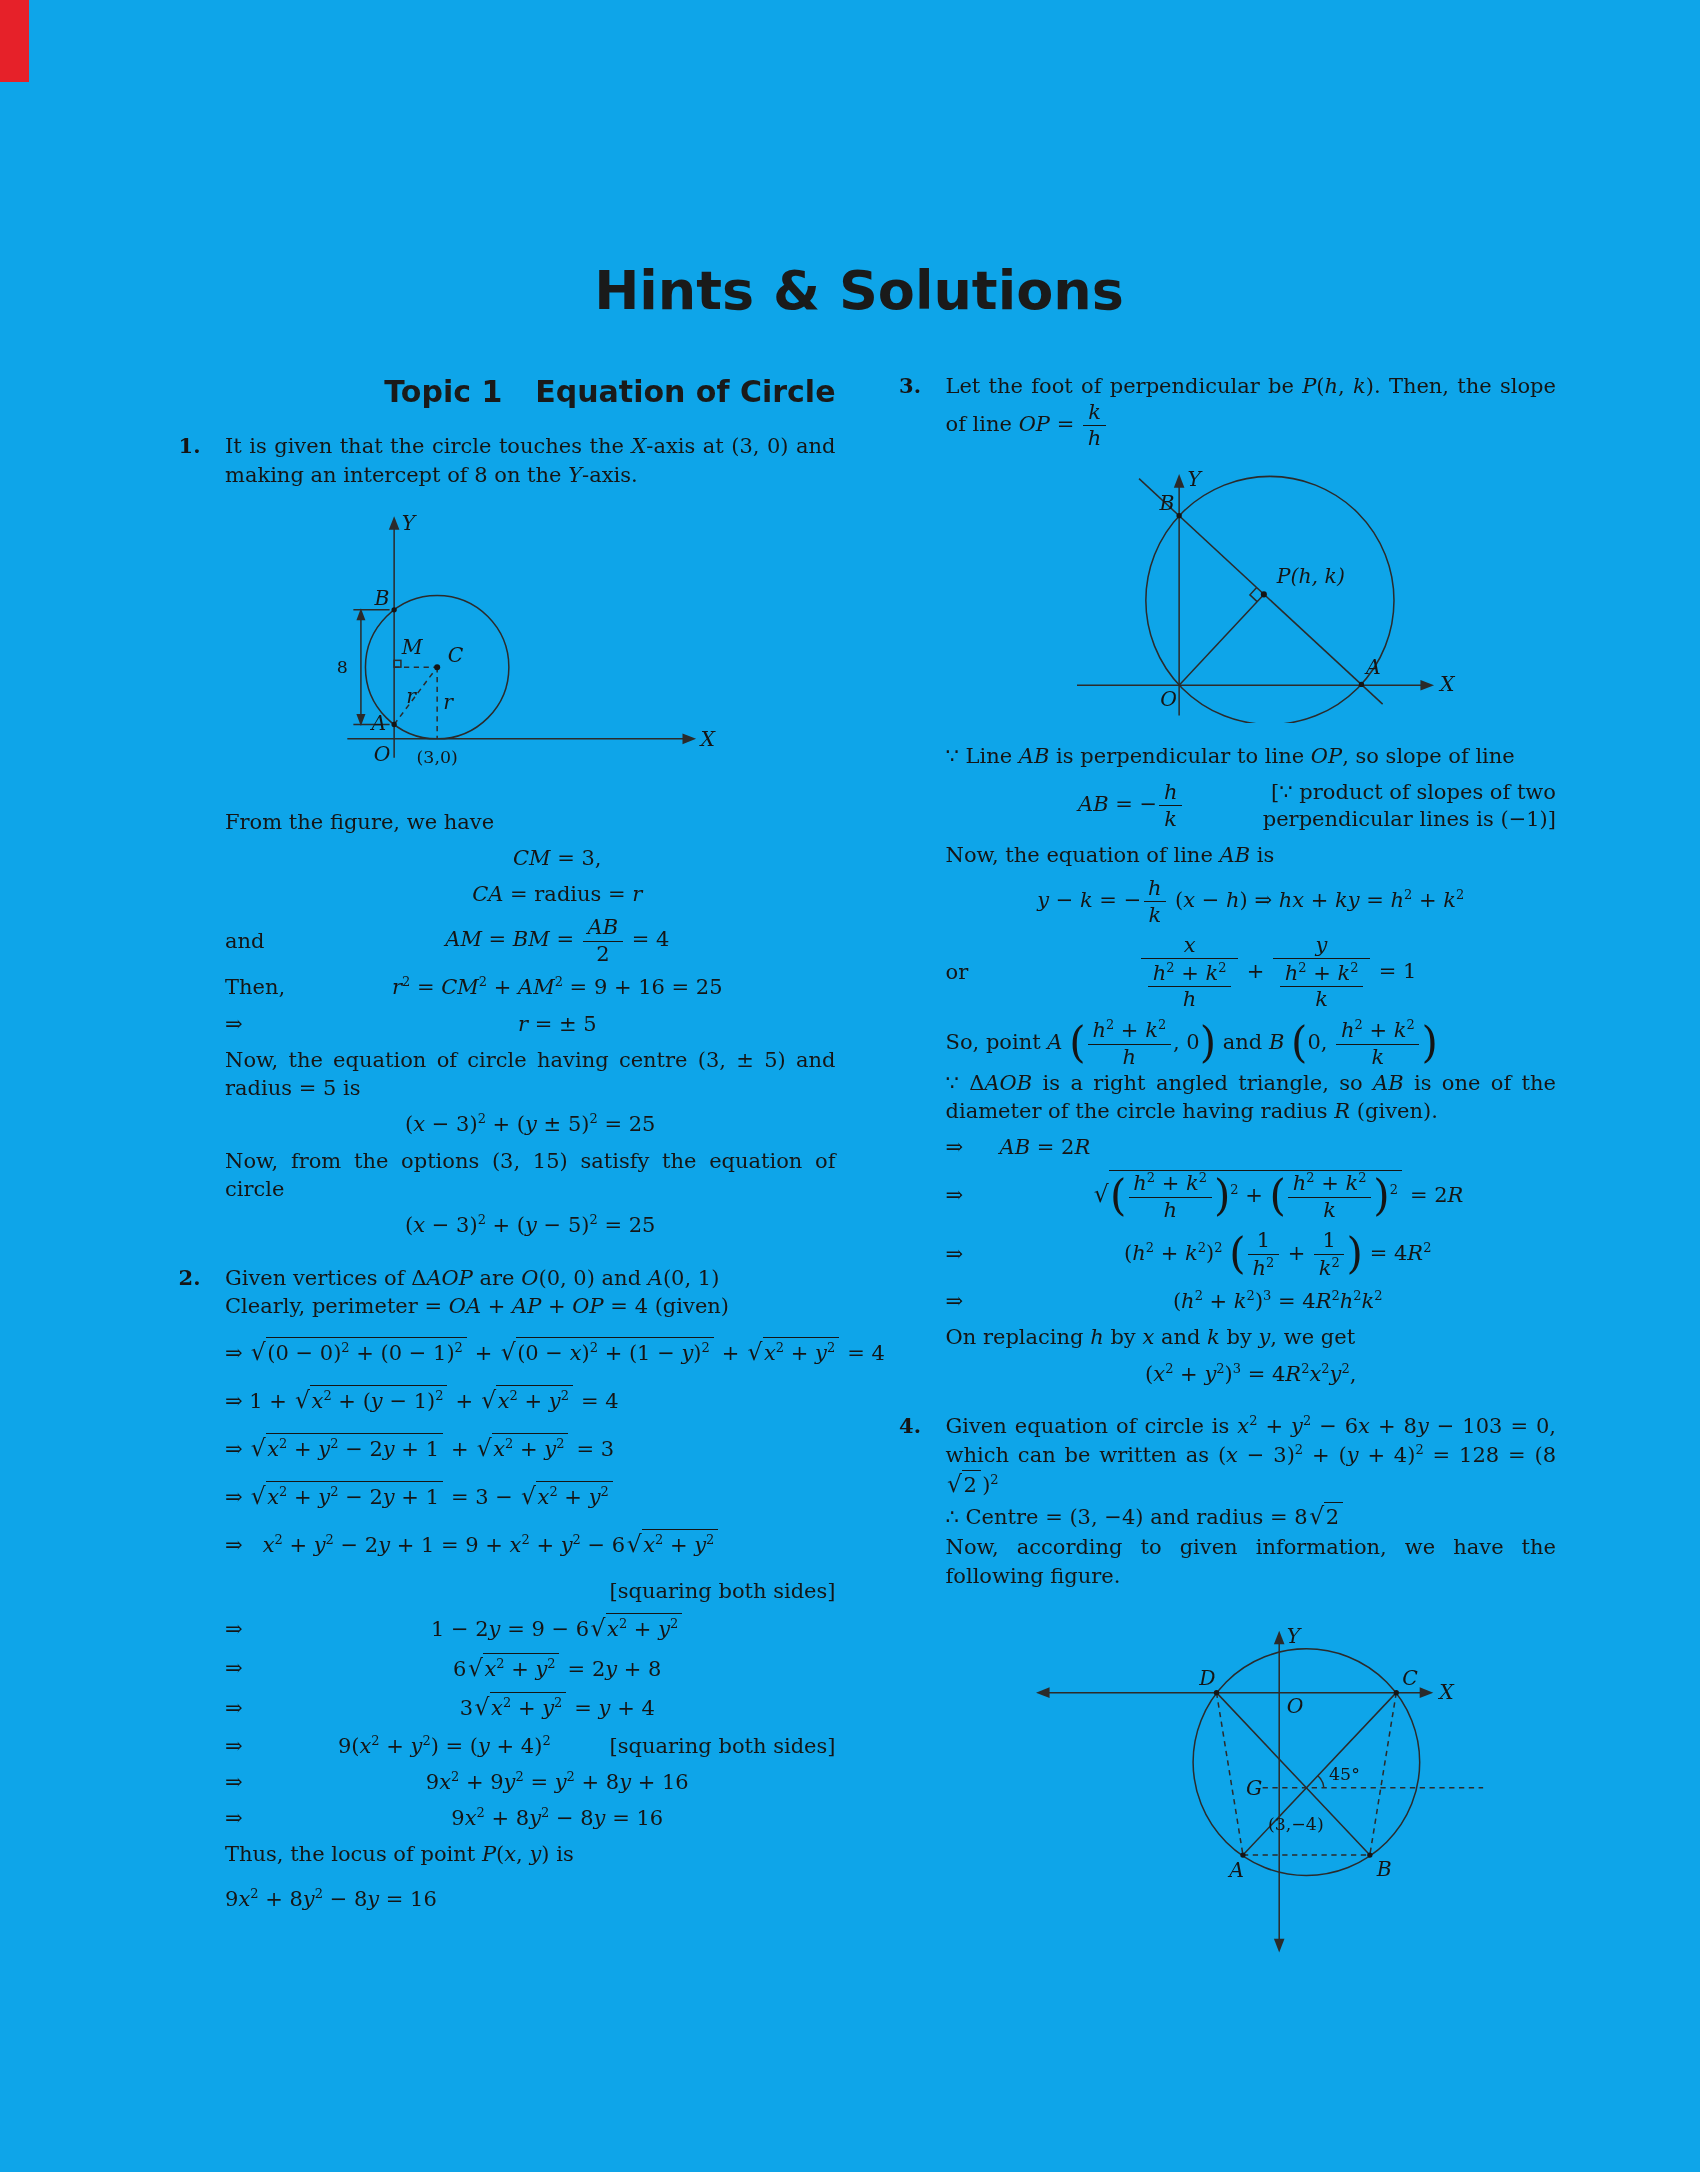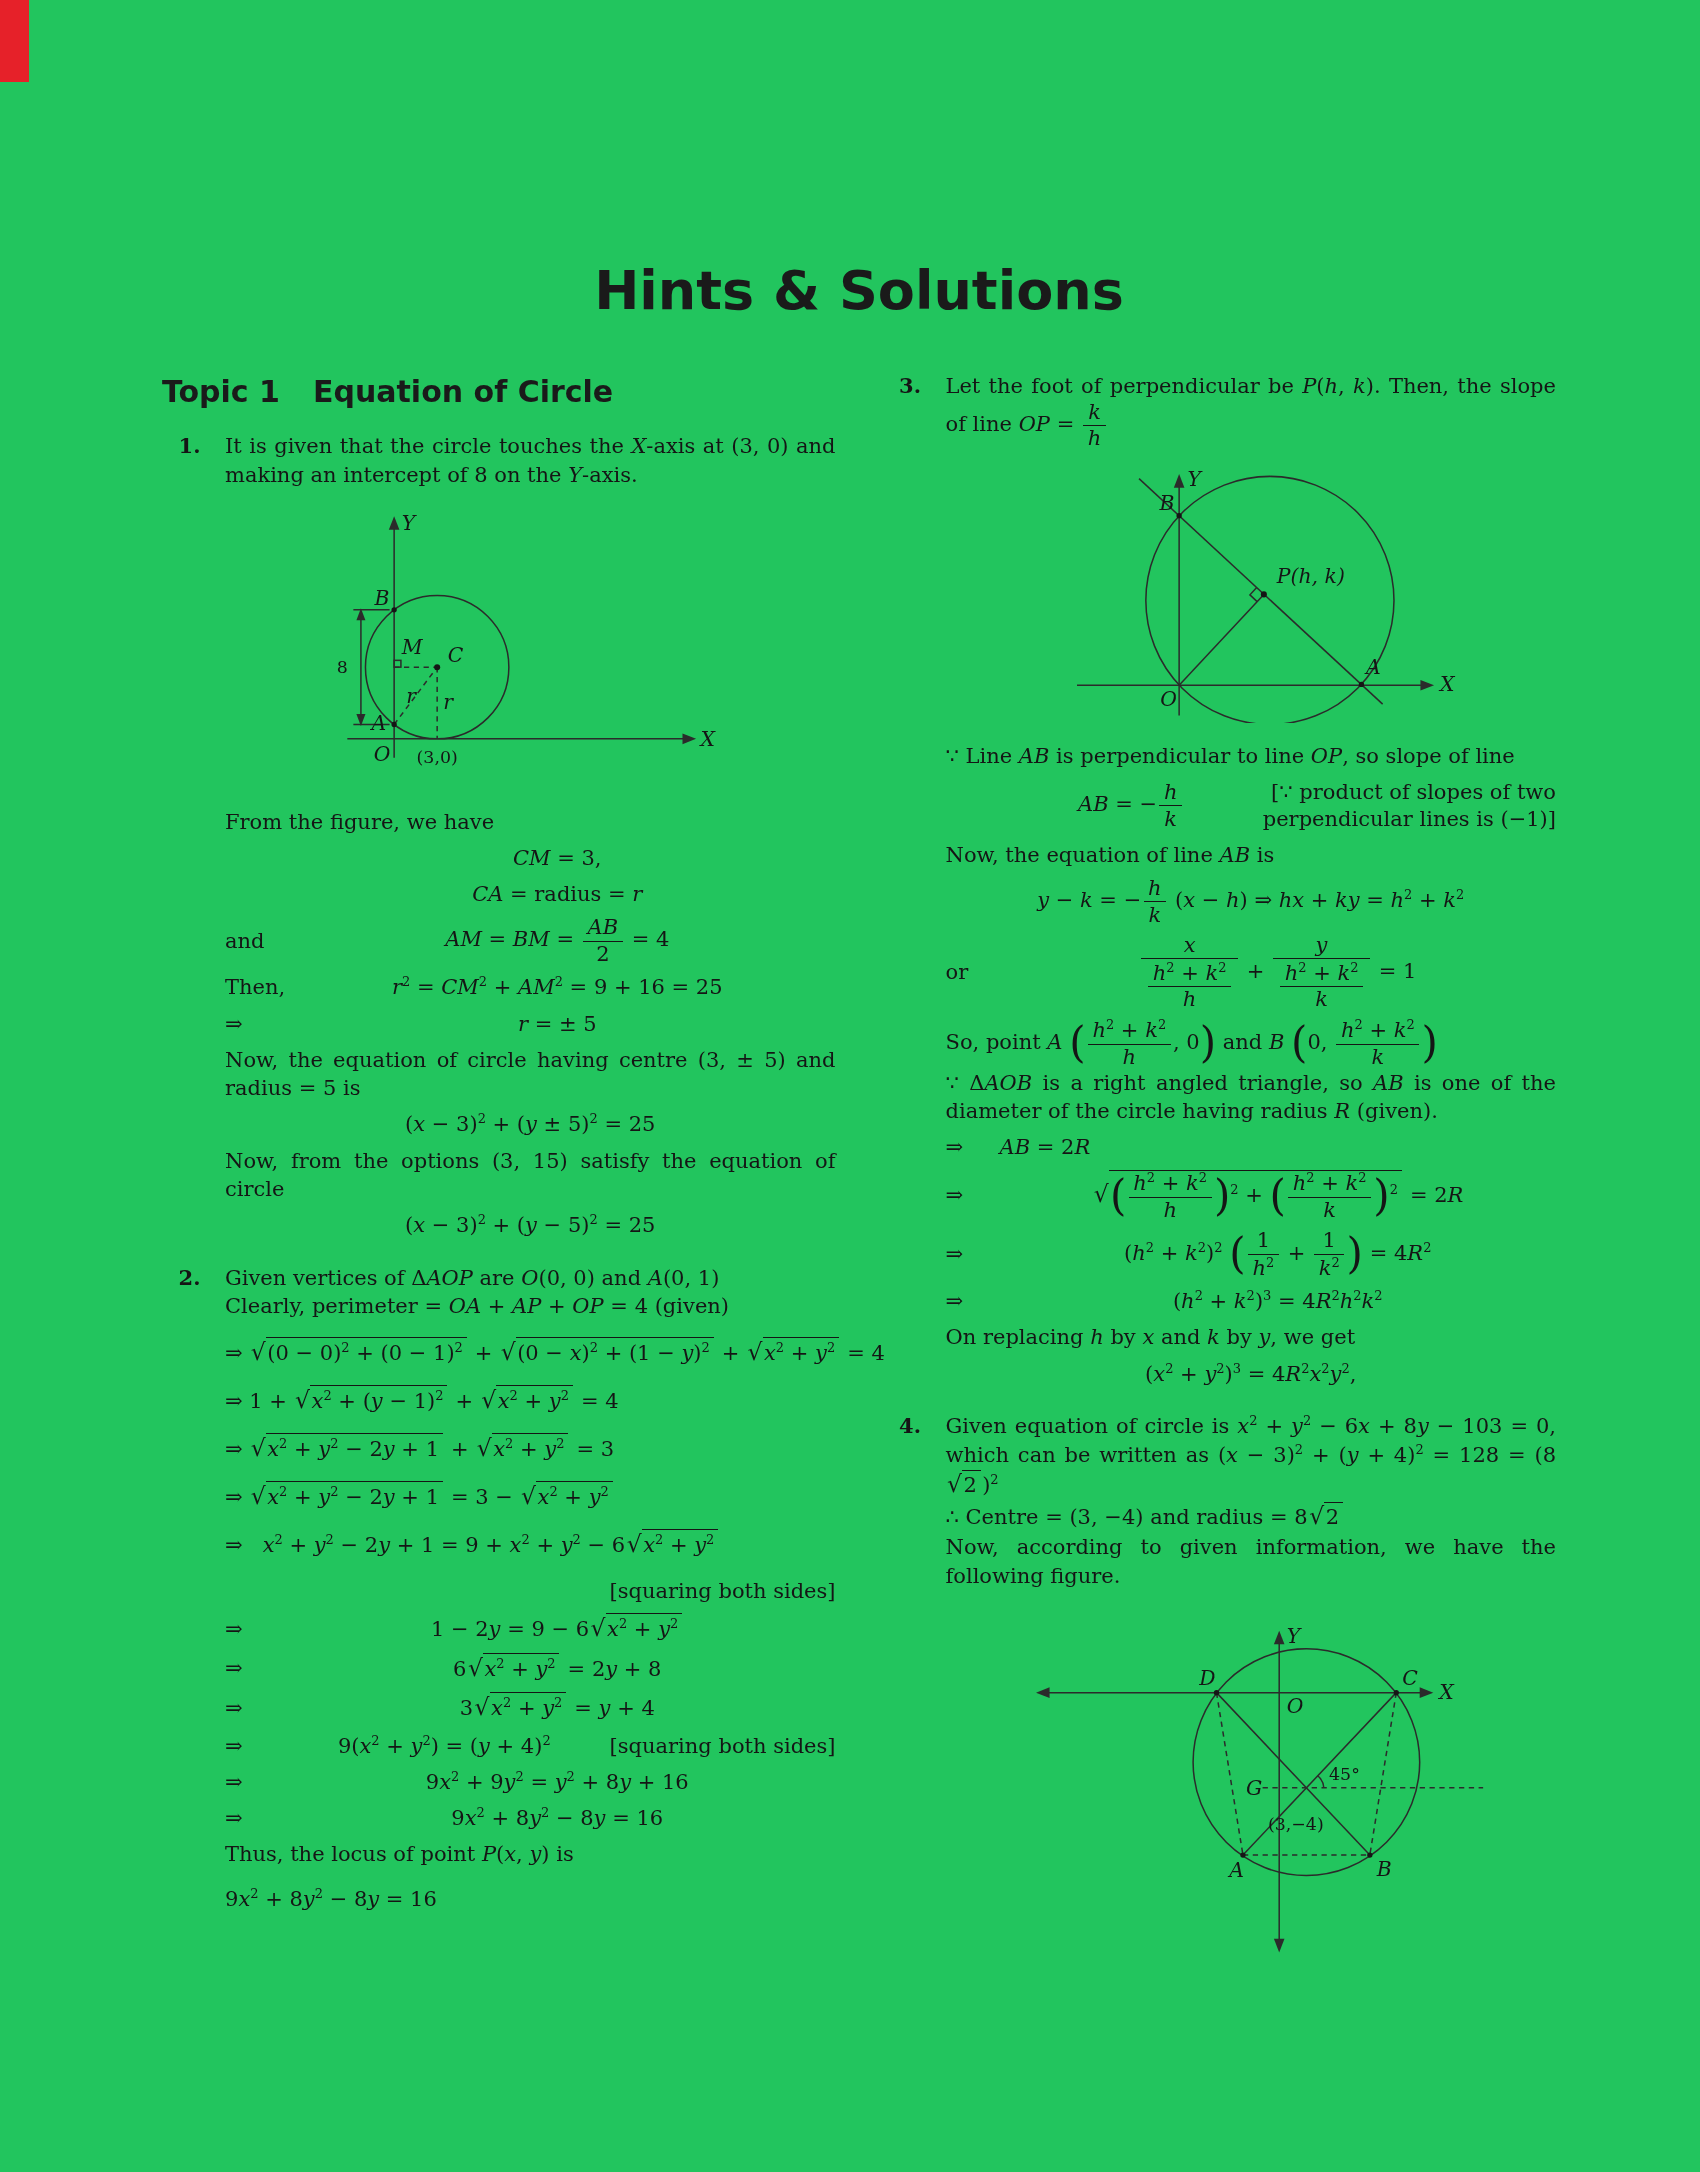--- a/index.html
+++ b/index.html
@@ -1,25 +1,25 @@
 <!DOCTYPE html>
 <html style="font-size:12px"><head>
 <meta charset="utf-8">
 <style>
   html,body{margin:0;padding:0;background:#ffffff;}
-  .page{position:relative;width:1700px;height:2172px;background:#22c55e;overflow:hidden;
+  .page{position:relative;width:1700px;height:2172px;background:#0ea5e9;overflow:hidden;
         font-family:"DejaVu Serif","Liberation Serif",serif;font-size:21px;line-height:1.36;color:#151515;}
   .red-tab{position:absolute;left:0;top:0;width:29px;height:82px;background:#e62129;}
   .content{padding:264px 144px 0 162px;}
   .title{font-family:"DejaVu Sans","Liberation Sans",sans-serif;font-weight:bold;
          font-size:54px;line-height:1;text-align:center;margin:0;color:#1a1a1a;}
   .columns{display:flex;gap:47px;margin-top:54px;}
   .col{width:calc(50% - 23.4px);min-width:0;}
   .topic{font-family:"DejaVu Sans","Liberation Sans",sans-serif;font-weight:bold;font-size:30px;
-         display:flex;gap:33px;margin:0 0 19.6px 0;color:#1a1a1a;}
+         display:flex;gap:33px;margin:0 0 19.6px 0;color:#1a1a1a;justify-content:flex-end;}
   .item{display:flex;margin-bottom:16.6px;}
   .inum{flex:none;width:63px;padding-left:16.6px;box-sizing:border-box;font-weight:bold;}
   .ibody{flex:1;min-width:0;}
   .jp{margin:0 0;text-align:justify;}
   .mline{margin:16px 0;white-space:nowrap;}
   .center{text-align:center;margin:7.6px 0;}
   .rightnote{text-align:right;margin:3px 0;}
   .eqrow{display:flex;align-items:center;margin:7.6px 0;}
   .eqlabel{flex:none;width:54px;}
   .eqc{flex:1;text-align:center;white-space:nowrap;}

